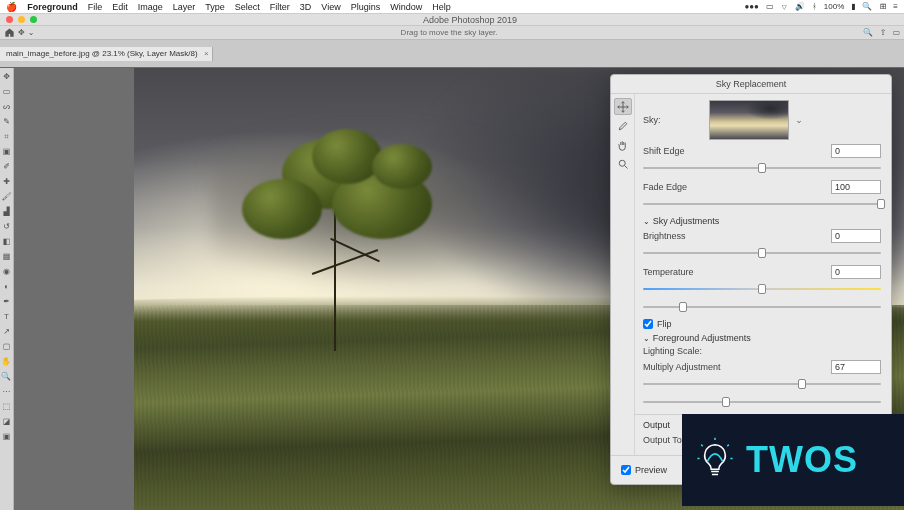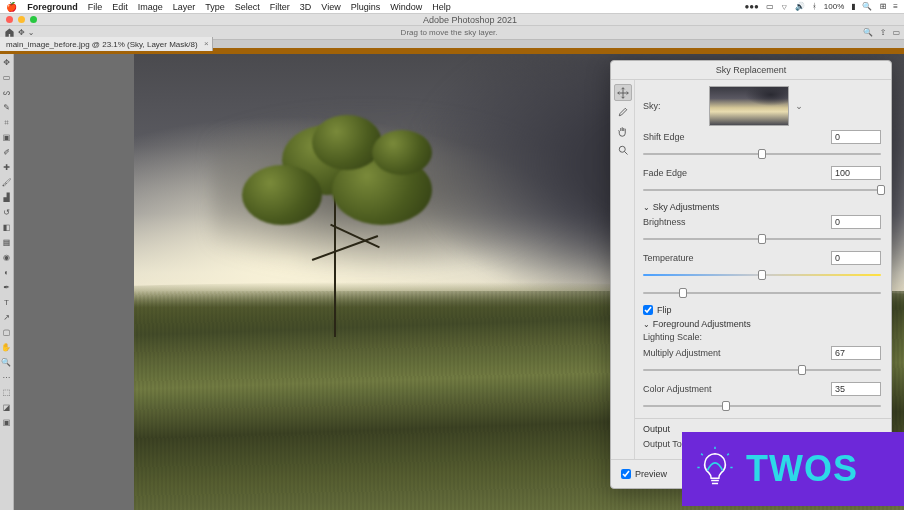--- a/index.html
+++ b/index.html
@@ -19,21 +19,21 @@
 .wintitle{flex:1;text-align:center;font-size:9px;color:#555}
 
 
 .tbar{height:14px;background:#dcdcdc;border-bottom:1px solid #bbb;display:flex;align-items:center;padding:0 4px;font-size:8px;color:#555}
 .tbar .home{width:11px;height:11px;display:flex;align-items:center;justify-content:center;margin-right:3px}
 .tbar .plus{margin-right:3px}
 .tbar .tip{flex:1;text-align:center;font-size:8px;color:#666}
 .tbar .rightico{display:flex;gap:6px;margin-left:auto}
 
 
-.doctab{height:14px;background:#c9c9c9;border-bottom:6px solid #a16207;display:flex;align-items:center}
+.doctab{height:28px;background:#c9c9c9;border-bottom:1px solid #a16207;display:flex;align-items:center}
 .doctab .tab{background:#e8e8e8;height:14px;display:flex;align-items:center;padding:0 14px 0 6px;font-size:8px;color:#333;border-right:1px solid #aaa;position:relative}
 .doctab .tab .x{position:absolute;right:3px;top:2px;font-size:8px;color:#777}
 
 
 .ws{position:relative;display:flex;height:456px;background:#555}
 .tools{width:14px;background:#d6d6d6;border-right:1px solid #b5b5b5;display:flex;flex-direction:column;align-items:center;padding-top:2px;gap:2px}
 .tools .tl{width:12px;height:13px;display:flex;align-items:center;justify-content:center;color:#555;font-size:8px}
 
 .canvas{flex:1;position:relative;background:#6e6e6e;display:flex}
 .gutter{width:120px;background:#6e6e6e;position:relative}
@@ -89,21 +89,21 @@
 .chk{display:flex;align-items:center;gap:4px;font-size:9px;margin:2px 0}
 .chk input{width:10px;height:10px}
 .ddl{flex:1;height:14px;background:#fff;border:1px solid #aaa;display:flex;align-items:center;padding:0 4px;font-size:9px;position:relative}
 .ddl::after{content:"⌄";position:absolute;right:4px;font-size:9px;color:#666}
 .sep{height:1px;background:#d0d0d0;margin:5px -10px 5px -8px}
 .dlg-foot{display:flex;align-items:center;padding:6px 10px;gap:8px;border-top:1px solid #d0d0d0}
 .btn{min-width:52px;height:16px;background:linear-gradient(#fff,#e8e8e8);border:1px solid #aaa;border-radius:3px;font-size:9px;display:flex;align-items:center;justify-content:center}
 .dlg-foot .chk{margin-right:auto}
 
 
-.twos{position:absolute;right:0;bottom:4px;width:222px;height:74px;background:#6d28d9;display:flex;align-items:center;padding:10px 10px;gap:8px}
+.twos{position:absolute;right:0;bottom:4px;width:222px;height:92px;background:#0f172a;display:flex;align-items:center;padding:10px 10px;gap:8px}
 .twos .bulb{width:46px;height:46px;position:relative}
 .twos svg{width:46px;height:46px}
 .twos .txt{font-size:36px;font-weight:800;color:#2dd8e8;letter-spacing:1px;font-family:Arial,sans-serif}
 </style>
 </head>
 <body>
 
 <div class="macbar">
   <span>🍎</span>
   <span class="app">Foreground</span>
@@ -132,21 +132,21 @@
     <span>≡</span>
   </div>
 </div>
 
 <div class="winchrome">
   <div class="traffic">
     <span class="tr-r"></span>
     <span class="tr-y"></span>
     <span class="tr-g"></span>
   </div>
-  <div class="wintitle">Adobe Photoshop 2021</div>
+  <div class="wintitle">Adobe Photoshop 2019</div>
 </div>
 
 <div class="tbar">
   <span class="home">
       <svg viewBox="0 0 16 16">
         <path fill="#555" d="M8 2l6 5v7H9v-4H7v4H2V7z"></path>
       </svg>
     </span>
   <span class="plus">✥</span>
   <span>⌄</span>
@@ -311,24 +311,20 @@
 
             <div class="row">
                 <label style="width:90px">Multiply Adjustment</label>
                 <div class="valbox">67</div>
               </div>
             <div class="slider">
                 <div class="track"></div>
                 <div class="thumb-h" style="left: calc(67% - 4px);"></div>
               </div>
 
-            <div class="row">
-                <label style="width:90px">Color Adjustment</label>
-                <div class="valbox">35</div>
-              </div>
             <div class="slider">
                 <div class="track"></div>
                 <div class="thumb-h" style="left: calc(35% - 4px);"></div>
               </div>
 
             <div class="sep"></div>
             <div style="font-size:9px;margin-bottom:3px">Output</div>
             <div class="row">
                 <label>Output To:</label>
                 <div class="ddl">

